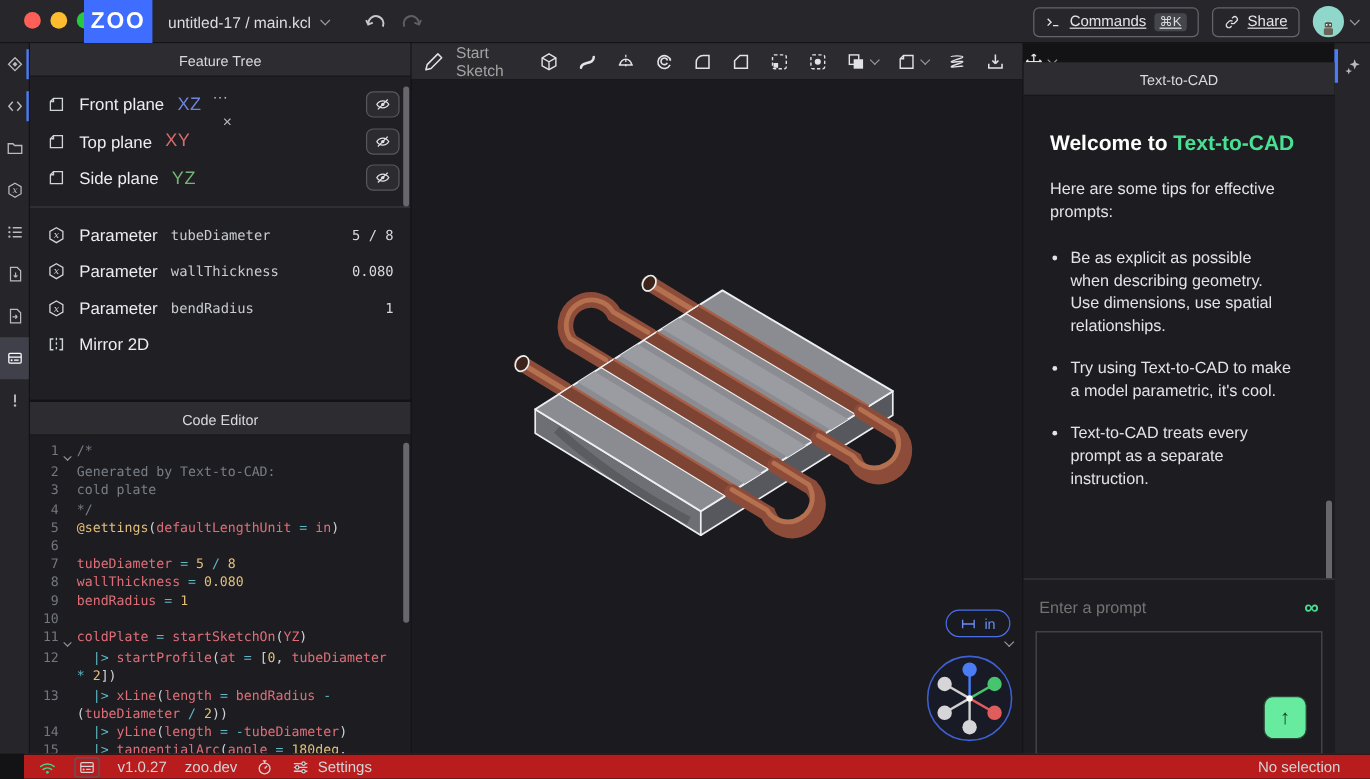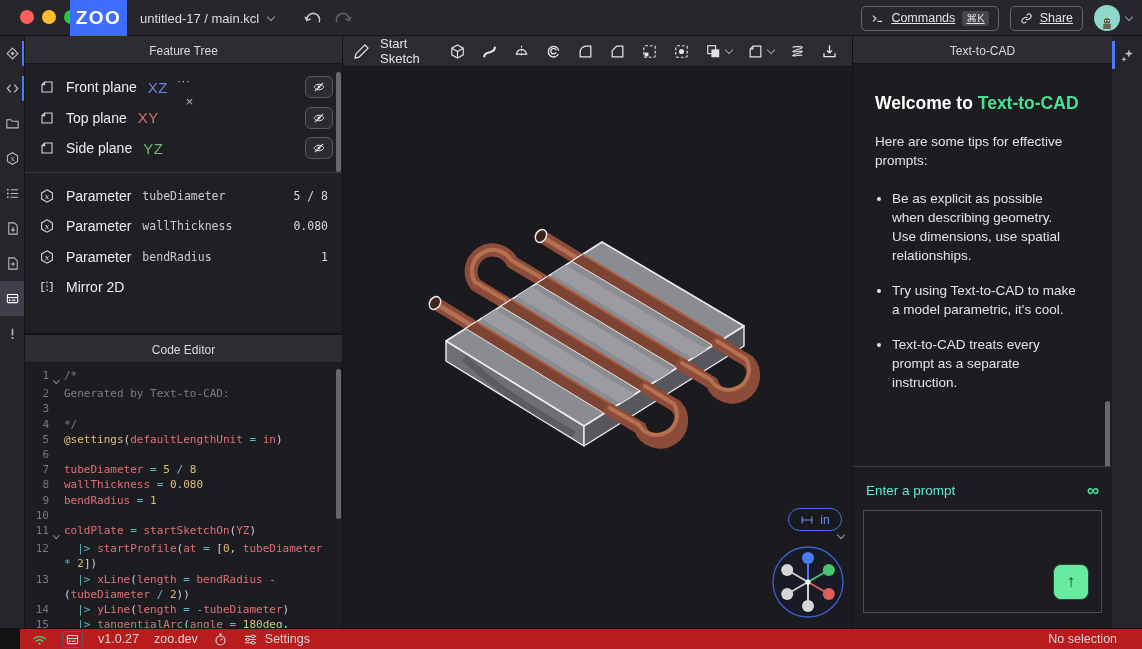--- a/index.html
+++ b/index.html
@@ -75,41 +75,41 @@
   .ct { flex:1; white-space:pre-wrap; word-break:break-word; padding-right:10px; color:#cfd2d8; }
   .tk-cm{color:#797e86} .tk-vr{color:#df6e78} .tk-nm{color:#e2bf7a} .tk-op{color:#5fb8c4} .tk-pl{color:#cfd2d8}
 
   
   #vp { left:343px; top:36px; width:509px; height:592px; background:#1b1b1f; }
   #vptoolbar { height:31px; background:#2b2b30; border-bottom:1px solid #141416;
     display:flex; align-items:center; padding:0 10px; gap:15px; }
   #vptoolbar .ticon { width:17px; height:17px; color:#e2e3e6; flex:none; cursor:pointer; }
   #vptoolbar .tgroup { display:flex; align-items:center; gap:4px; cursor:pointer; }
   #sketchbtn { display:flex; align-items:center; gap:10px; margin-right:14px; cursor:pointer; }
-  #sketchbtn span { font-size:13px; color:#e5e5e5; }
+  #sketchbtn span { font-size:13px; color:#a3a3a3; }
   #scene { position:absolute; left:0; top:31px; width:509px; height:561px; }
   #unitsbtn { position:absolute; right:10px; top:472px; width:54px; height:23px; border:1.3px solid #4b6fe8;
     border-radius:12px; color:#6b8cf5; display:flex; align-items:center; justify-content:center; gap:6px;
     font-size:12px; cursor:pointer; background:rgba(18,22,34,.25); }
   #gizmo { position:absolute; left:428px; top:509px; width:74px; height:74px; cursor:pointer; }
   #gizmochev { position:absolute; left:495px; top:499px; }
 
   
-  #ttc { left:853px; top:36px; width:259px; height:592px; background:#1f1f23; }
+  #ttc { left:853px; top:52px; width:259px; height:592px; background:#1f1f23; }
   #ttc-body { position:absolute; top:28px; left:0; right:0; height:402px; background:#1d1d21;
     overflow:hidden; padding:26px 20px 0 22px; }
   #ttc-body h2 { font-size:17.5px; line-height:26px; font-weight:bold; color:#fff; margin-bottom:16px; }
   #ttc-body h2 .grn { color:#49e093; }
   #ttc-body p { font-size:13.5px; line-height:19px; color:#e3e3e6; }
   #ttc-tips { margin:19px 16px 0 0; padding-left:17px; }
   #ttc-tips li { margin-bottom:16px; line-height:19px; font-size:13.5px; color:#e3e3e6; }
   #prompt { position:absolute; top:430px; left:0; right:0; bottom:0; border-top:1px solid #3a3a3f;
     background:#1d1d21; padding:15px 10px 0 10px; }
   #prompt-label-row { display:flex; align-items:center; justify-content:space-between; padding:0 3px; }
-  #prompt-label-row label { font-size:13.5px; color:#5eead4; }
+  #prompt-label-row label { font-size:13.5px; color:#737373; }
   .inf { color:#49e093; font-size:17px; font-weight:bold; line-height:1; }
   #ta-wrap { position:relative; margin-top:11px; height:103px; border:1px solid #4b4b52; background:transparent; }
   #ta-wrap textarea { width:100%; height:100%; background:transparent; border:none; resize:none; outline:none;
     color:#e6e6e9; font-family:"Liberation Sans", sans-serif; font-size:13px; padding:6px; }
   #submitbtn { position:absolute; right:12px; bottom:12px; width:36px; height:36px; background:#67ec9f;
     border:1px solid #2c4437; border-radius:8px; color:#14341f; font-size:17px;
     display:flex; align-items:center; justify-content:center; cursor:pointer; }
 
   
   #statusbar { left:0; top:628px; width:1142px; height:21px; background:#b91c1c; border-top:1px solid #141416;
@@ -354,20 +354,21 @@
         <span class="ct"><span class="tk-cm">/*</span></span>
       </div>
       <div class="cl">
         <span class="ln">2</span>
         <span class="fold"></span>
         <span class="ct"><span class="tk-cm">Generated by Text-to-CAD:</span></span>
       </div>
       <div class="cl">
         <span class="ln">3</span>
         <span class="fold"></span>
+        <span class="ct"><span class="tk-cm">cold plate</span></span>
       </div>
       <div class="cl">
         <span class="ln">4</span>
         <span class="fold"></span>
         <span class="ct"><span class="tk-cm">*/</span></span>
       </div>
       <div class="cl">
         <span class="ln">5</span>
         <span class="fold"></span>
         <span class="ct"><span class="tk-nm">@settings</span><span class="tk-pl">(</span><span class="tk-vr">defaultLengthUnit</span><span class="tk-pl"> </span><span class="tk-op">=</span><span class="tk-pl"> </span><span class="tk-vr">in</span><span class="tk-pl">)</span></span>

